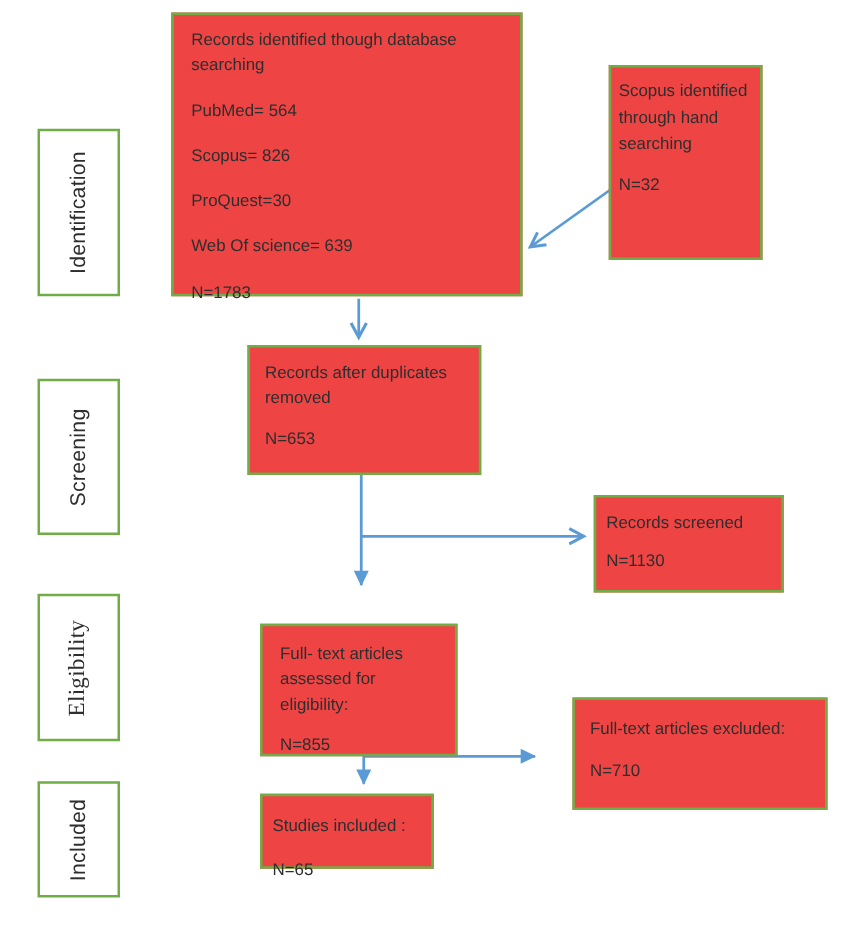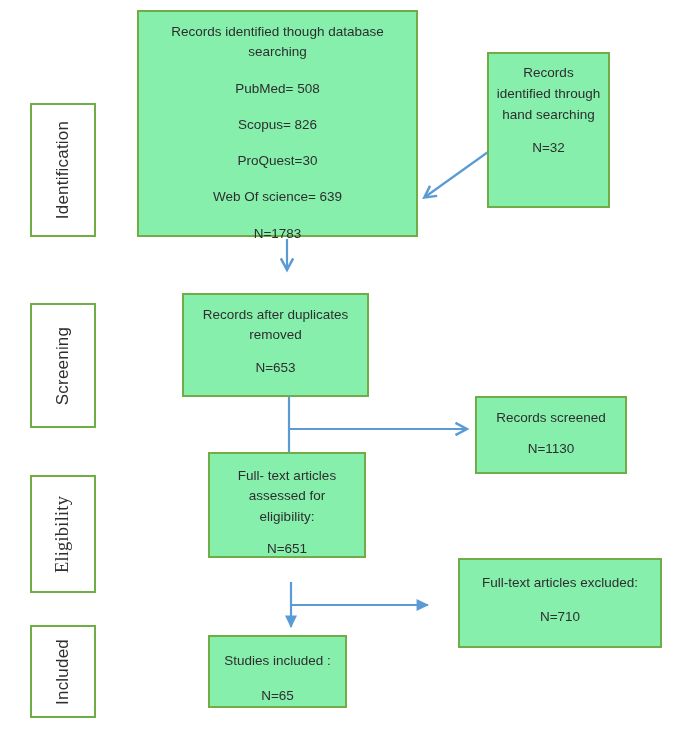--- a/index.html
+++ b/index.html
@@ -14,40 +14,40 @@
     background:#ffffff;
     font-family:"Liberation Sans",sans-serif;
     color:var(--text);
     overflow:hidden;
   }
   #arrows{position:absolute;left:0;top:0;width:688px;height:741px;}
   .box{
     position:absolute;
     box-sizing:border-box;
     border:2px solid var(--green);
-    background:#86efac;
-    text-align:center;
+    background:#ef4444;
+    text-align:left;
     font-size:13.5px;
     line-height:1.5;
   }
   .line{margin:0;}
   .b-top{left:137px;top:10px;width:281px;height:227px;padding:10px 14px 0;}
   .b-top .title{margin-bottom:14px;}
   .b-top .line{margin-bottom:16px;}
   .b-hand{left:487px;top:52px;width:123px;height:156px;padding:9px 6px 0;line-height:1.55;}
   .b-hand .n{margin-top:12px;}
-  .b-dup{left:182px;top:276px;width:187px;height:104px;padding:10px 12px 0;margin-top:17px;}
+  .b-dup{left:198px;top:276px;width:187px;height:104px;padding:10px 12px 0;}
   .b-dup .n{margin-top:12px;}
   .b-screened{left:475px;top:396px;width:152px;height:78px;padding:10px 8px 0;}
   .b-screened .n{margin-top:11px;}
-  .b-assessed{left:208px;top:452px;width:158px;height:106px;padding:12px 14px 0;}
+  .b-assessed{left:208px;top:499px;width:158px;height:106px;padding:12px 14px 0;}
   .b-assessed .n{margin-top:12px;}
   .b-excluded{left:437px;top:558px;width:204px;height:90px;padding:13px 12px 0;margin-left:21px;}
   .b-excluded .n{margin-top:14px;}
-  .b-studies{left:208px;top:635px;width:139px;height:73px;padding:14px 8px 15px;}
+  .b-studies{left:208px;top:635px;width:139px;height:60px;padding:14px 8px 15px;}
   .b-studies .n{margin-top:15px;}
   .stage-label{
     position:absolute;
     box-sizing:border-box;
     border:2px solid var(--green);
     background:#ffffff;
     display:flex;align-items:center;justify-content:center;
   }
   .vtext{
     transform:rotate(-90deg);
@@ -93,45 +93,45 @@
   </div>
   <div class="stage-label s-eligibility">
     <span class="vtext">Eligibility</span>
   </div>
   <div class="stage-label s-included">
     <span class="vtext">Included</span>
   </div>
 
   <div class="box b-top">
     <div class="line title">Records identified though database searching</div>
-    <div class="line">PubMed= 508</div>
+    <div class="line">PubMed= 564</div>
     <div class="line">Scopus= 826</div>
     <div class="line">ProQuest=30</div>
     <div class="line">Web Of science= 639</div>
     <div class="line n">N=1783</div>
   </div>
 
   <div class="box b-hand">
-    <div class="line title">Records identified through hand searching</div>
+    <div class="line title">Scopus identified through hand searching</div>
     <div class="line n">N=32</div>
   </div>
 
   <div class="box b-dup">
     <div class="line title">Records after duplicates removed</div>
     <div class="line n">N=653</div>
   </div>
 
   <div class="box b-screened">
     <div class="line title">Records screened</div>
     <div class="line n">N=1130</div>
   </div>
 
   <div class="box b-assessed">
     <div class="line title">Full- text articles assessed for eligibility:</div>
-    <div class="line n">N=651</div>
+    <div class="line n">N=855</div>
   </div>
 
   <div class="box b-excluded">
     <div class="line title">Full-text articles excluded:</div>
     <div class="line n">N=710</div>
   </div>
 
   <div class="box b-studies">
     <div class="line title">Studies included :</div>
     <div class="line n">N=65</div>

